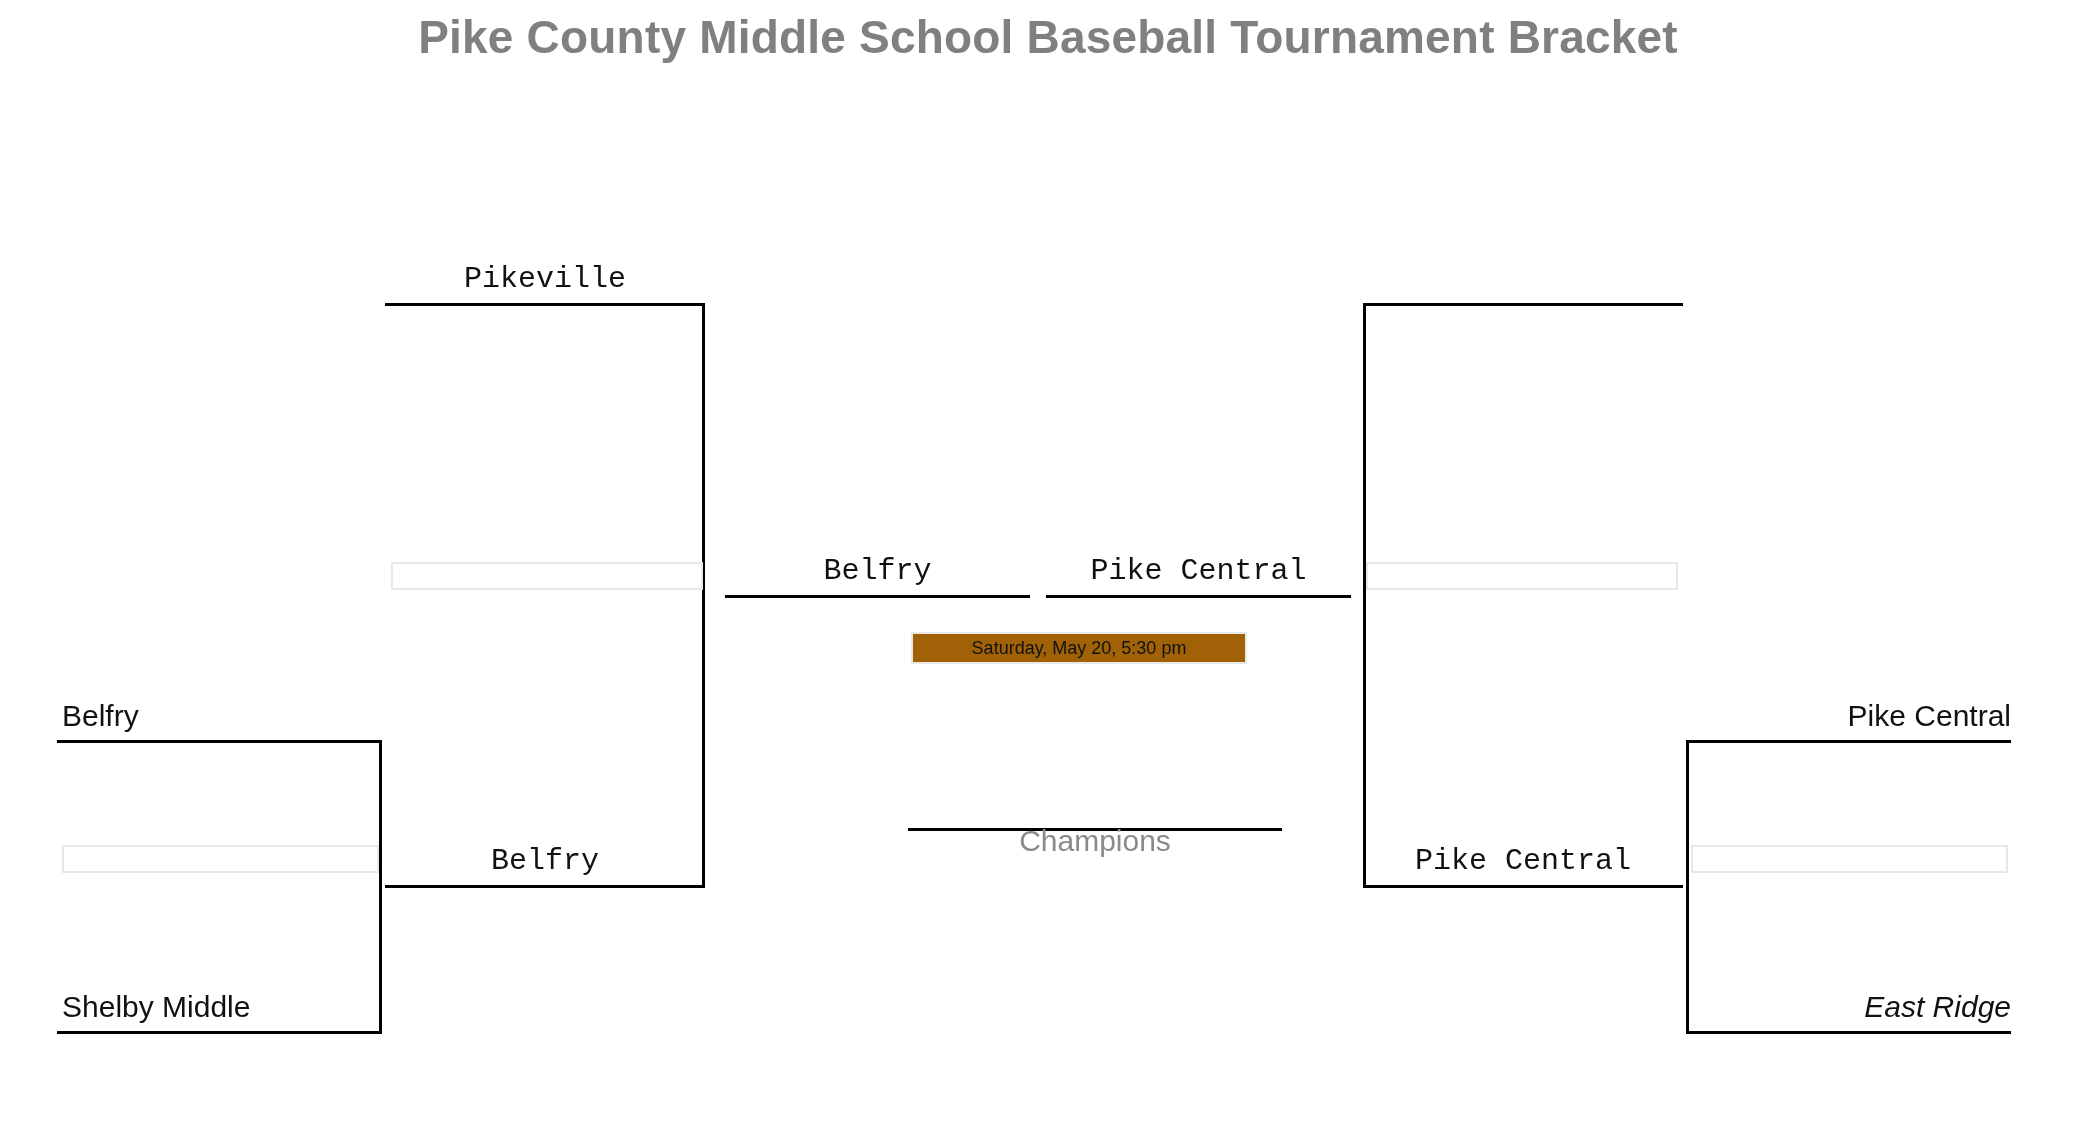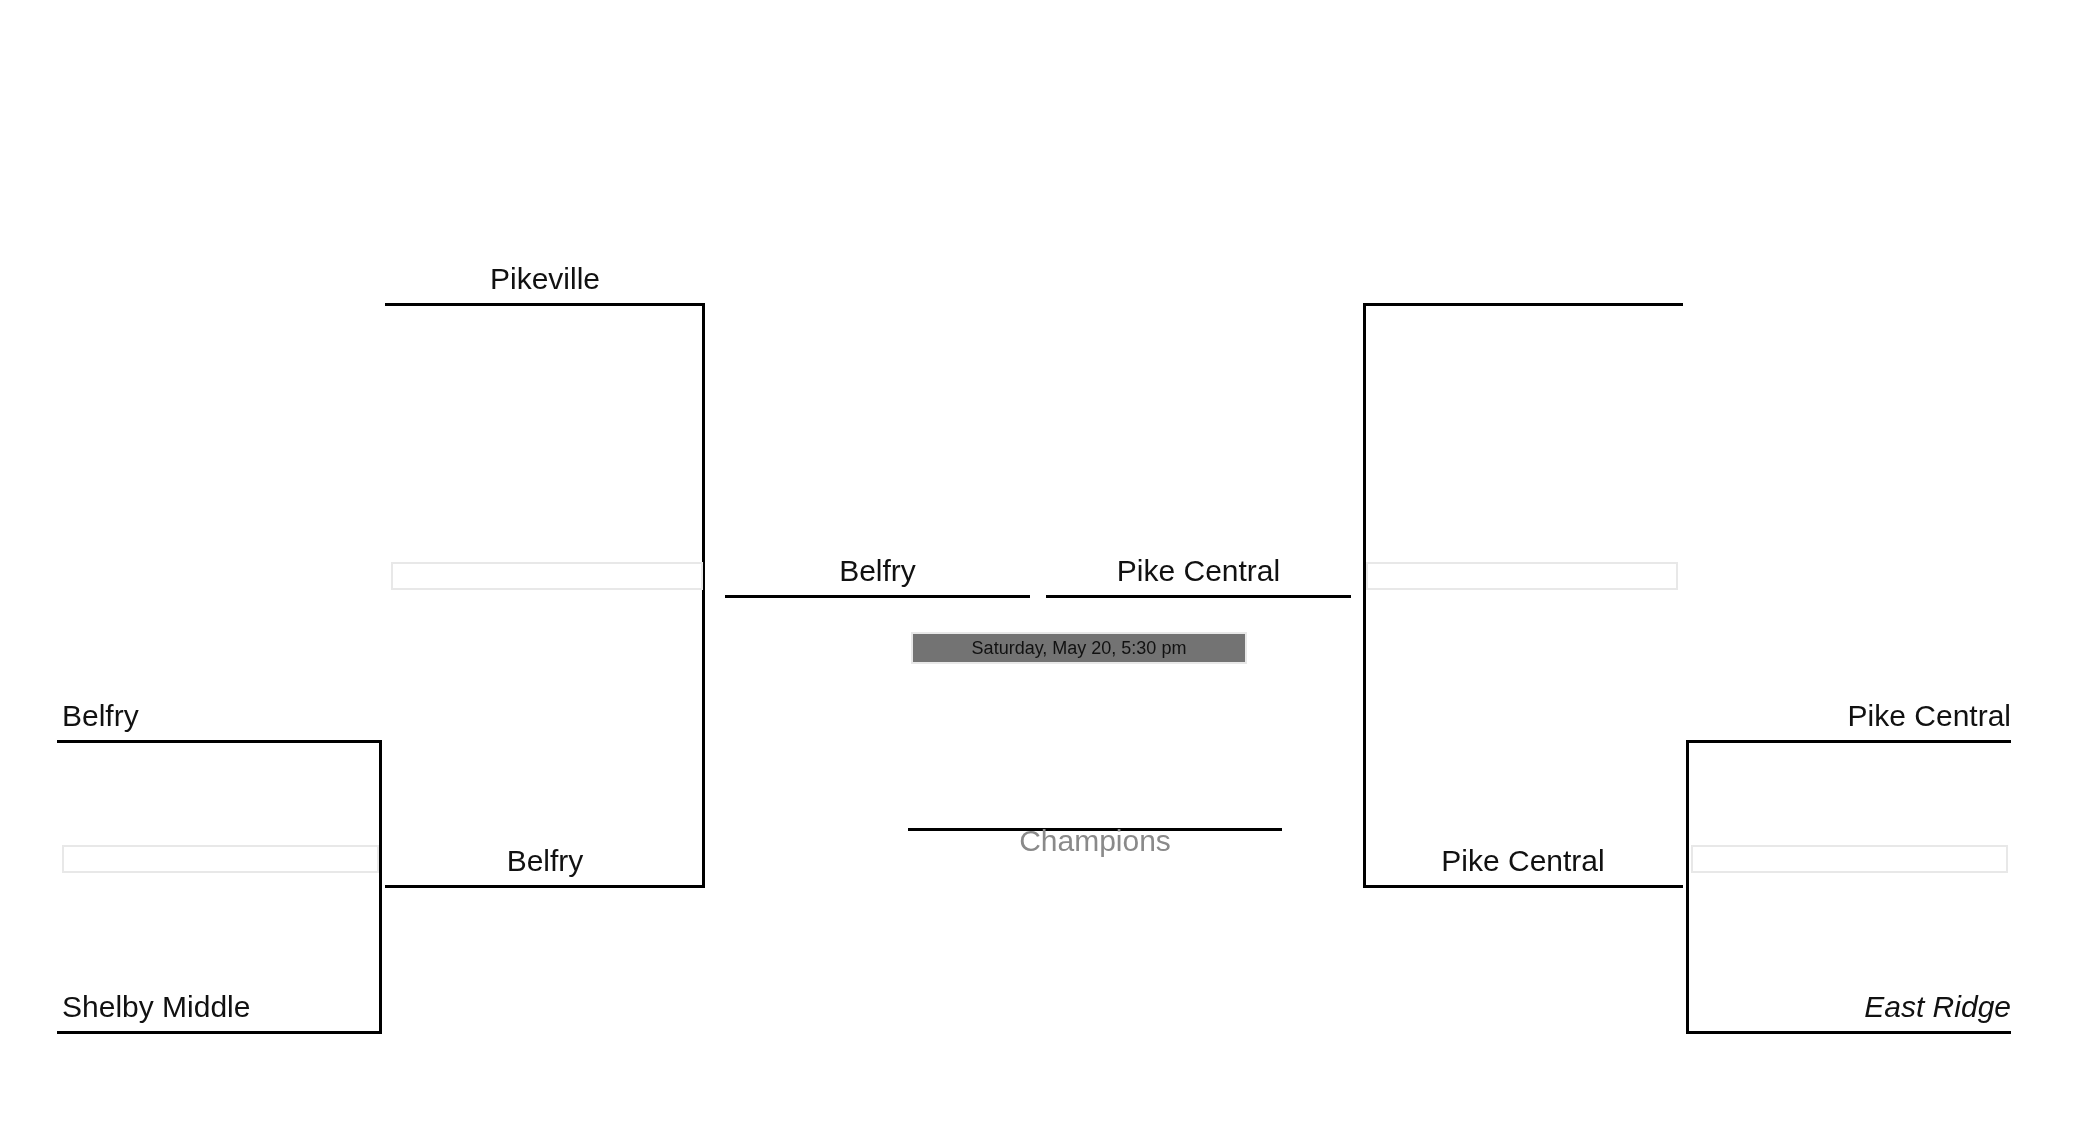--- a/index.html
+++ b/index.html
@@ -46,33 +46,33 @@
   }
   .slot-label {
     position: absolute;
     font-size: 30px;
     color: #111111;
     white-space: nowrap;
     line-height: 34px;
   }
   .slot-label.align-left   { text-align: left; }
   .slot-label.align-right  { text-align: right; }
-  .slot-label.align-center { text-align: center; }
+  .slot-label.align-center { text-align: center; font-family: Liberation Mono, monospace; }
 
   .score-box {
     position: absolute;
     border: 2px solid #e8e8e8;
     background: #ffffff;
     box-sizing: border-box;
     height: 28px;
   }
   .date-box {
     position: absolute;
     border: 2px solid #e8e8e8;
-    background: #737373;
+    background: #a16207;
     box-sizing: border-box;
     height: 32px;
     font-size: 18px;
     color: #111111;
     text-align: center;
     line-height: 28px;
     white-space: nowrap;
   }
   #champions-label {
     position: absolute;
@@ -81,20 +81,21 @@
     text-align: center;
     white-space: nowrap;
     line-height: 34px;
   }
 </style>
 </head>
 <body>
 
 <div id="bracket-page">
 
+  <div id="tournament-title">Pike County Middle School Baseball Tournament Bracket</div>
 
   <div class="hline" style="left:385px; top:303px; width:320px;"></div>
 
   <div class="vline" style="left:702px; top:303px; height:585px;"></div>
 
   <div class="hline" style="left:385px; top:885px; width:320px;"></div>
 
   <div class="slot-label align-center" style="left:385px; top:262px; width:320px;">Pikeville</div>
 
   <div class="slot-label align-center" style="left:385px; top:844px; width:320px;">Belfry</div>

